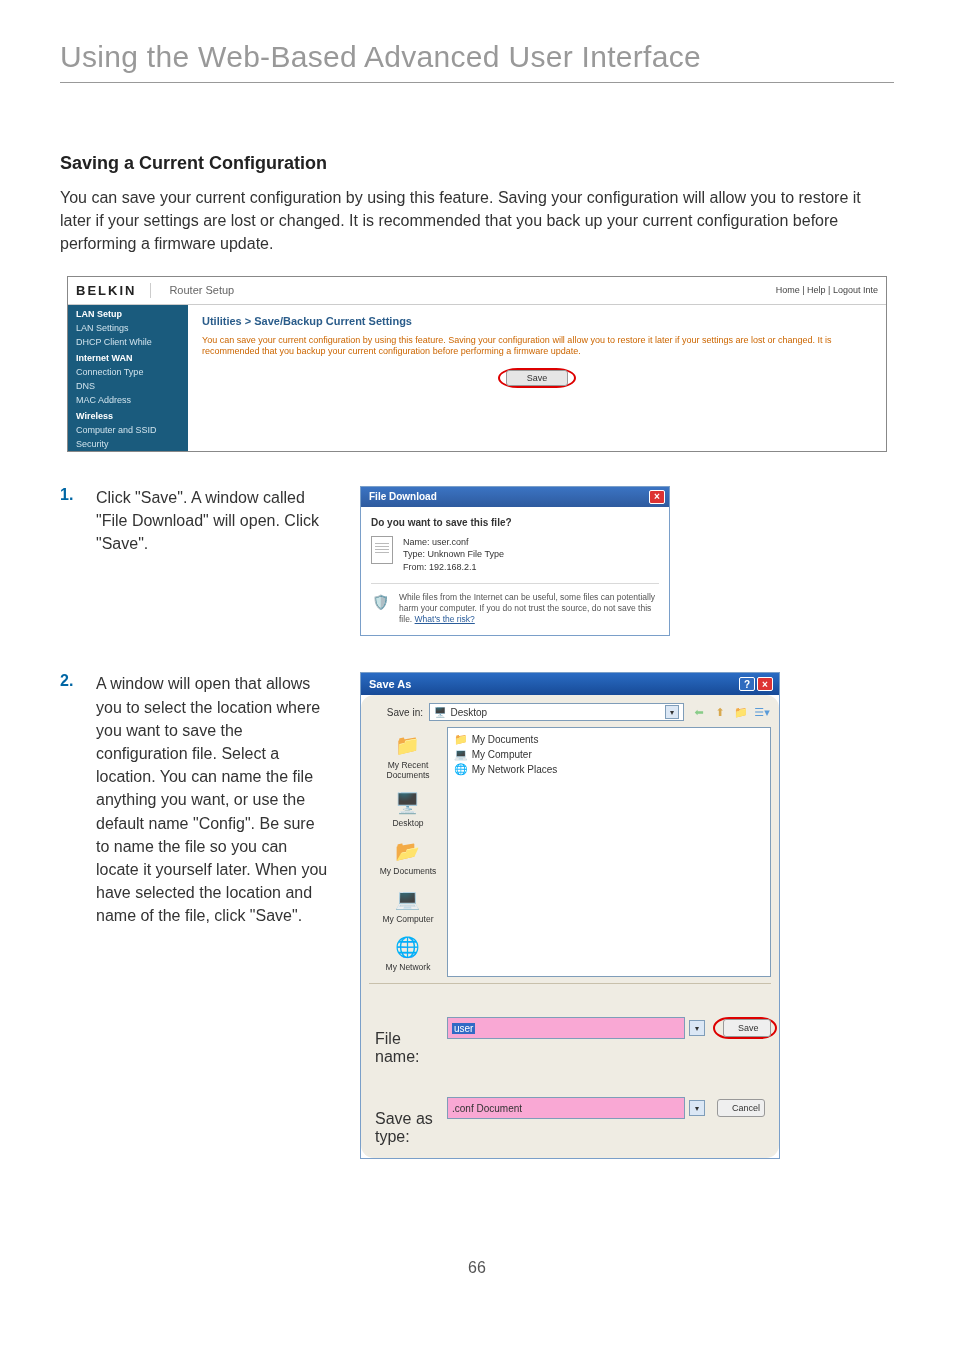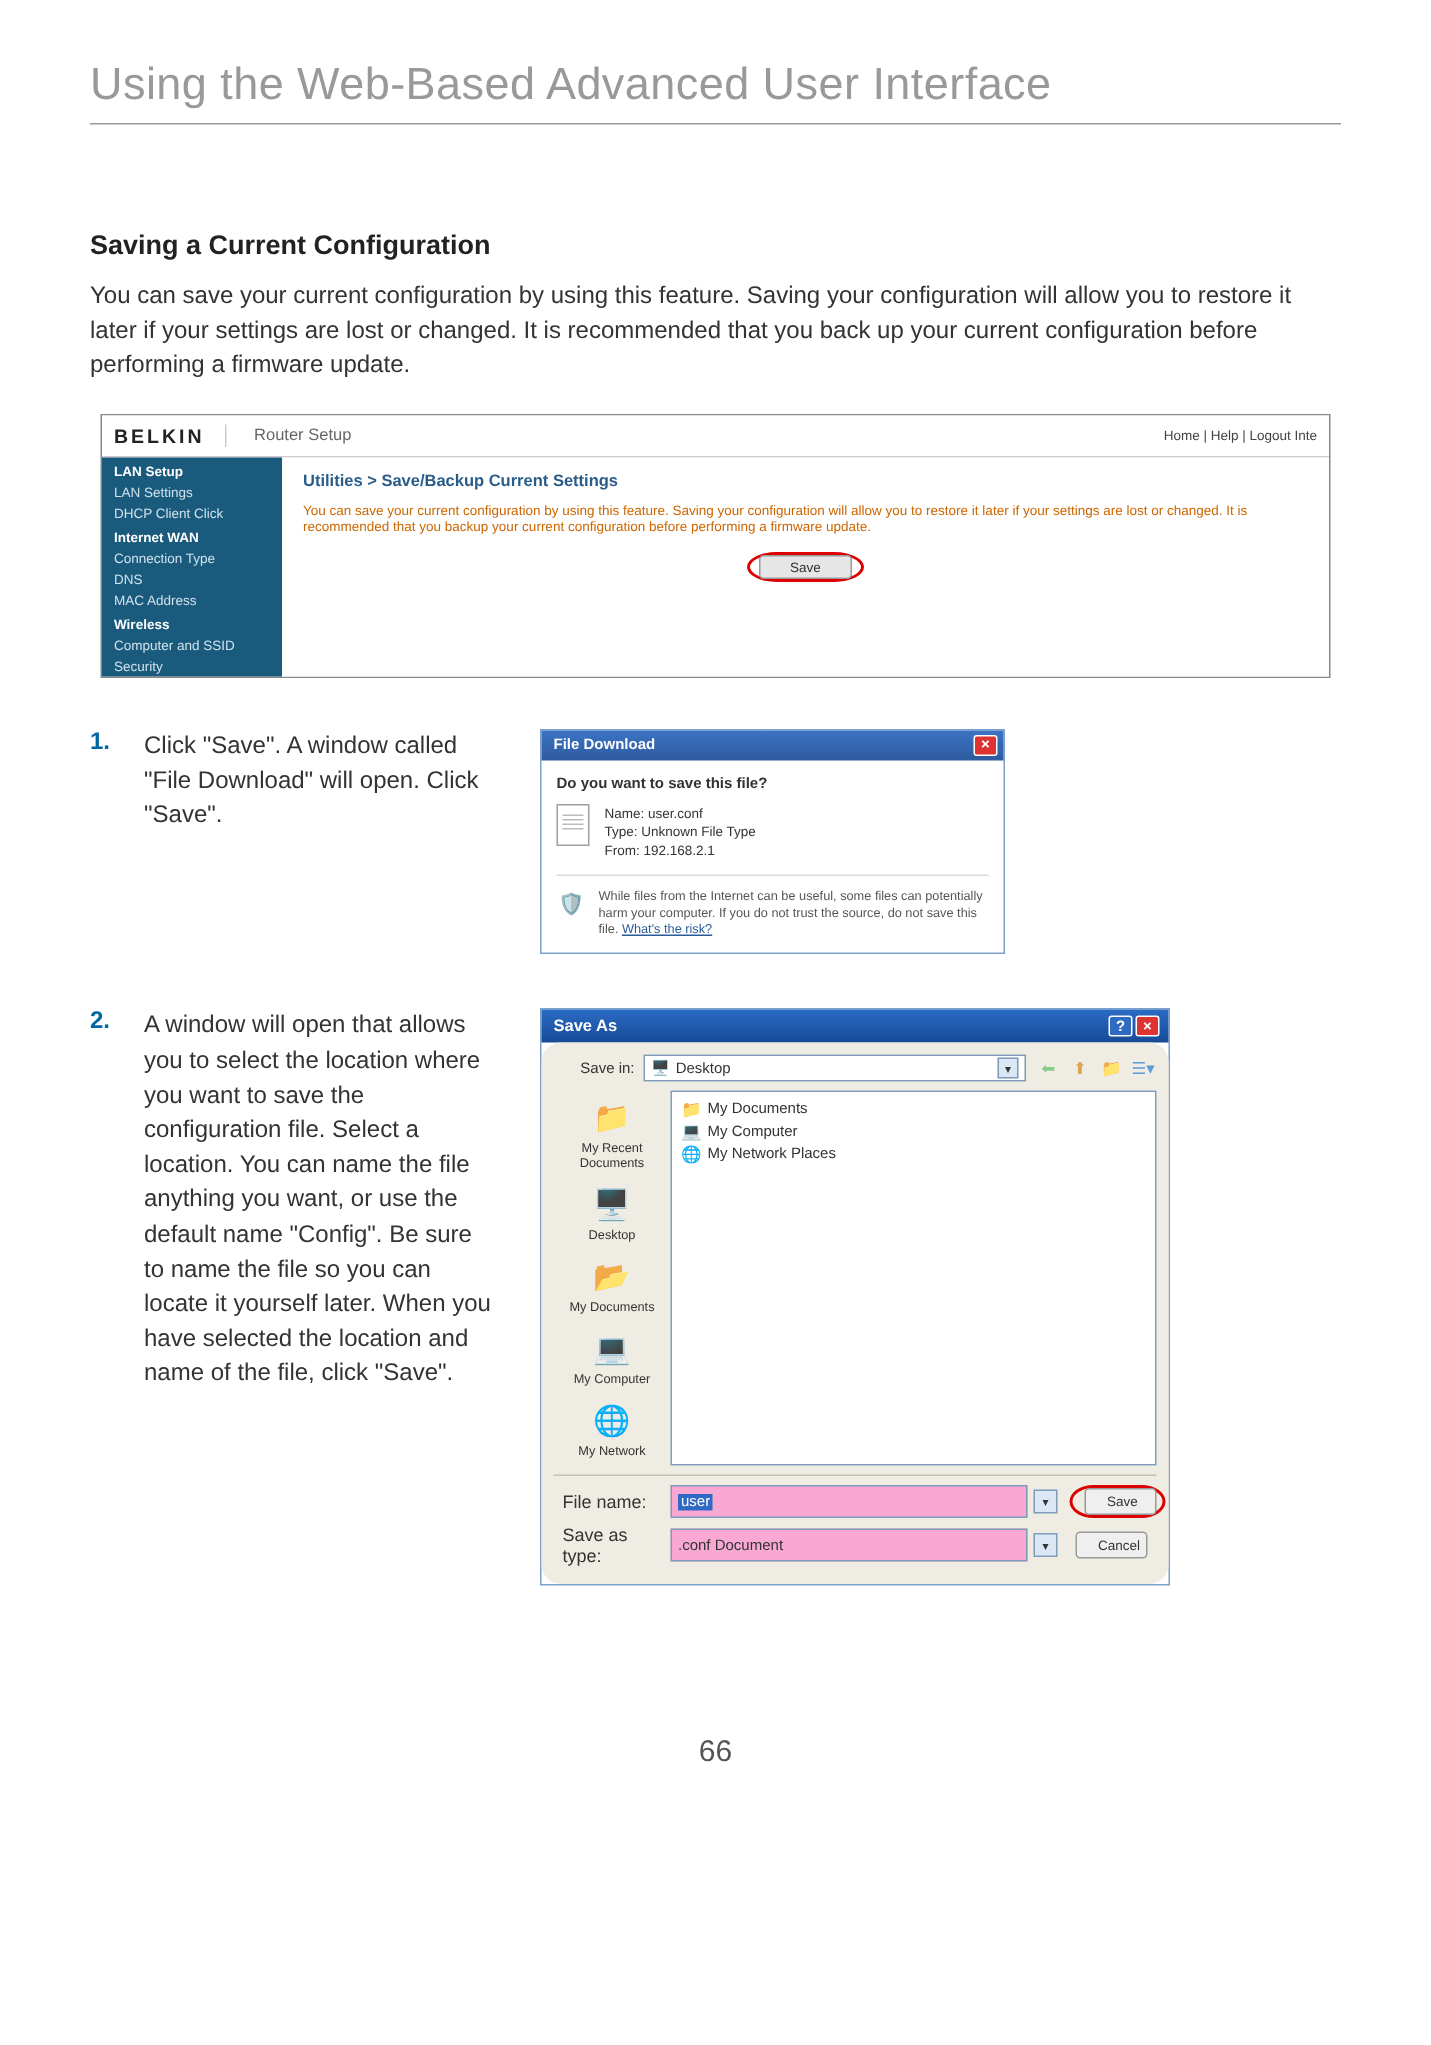--- a/index.html
+++ b/index.html
@@ -389,22 +389,23 @@
       border-top: 1px solid #c8c0ab;
       padding-top: 6px;
     }
     .dlg2-field-row {
       display: flex;
       align-items: center;
       margin-bottom: 4px;
     }
     .dlg2-field-label {
       width: 78px;
-      font-size: 12px;
+      font-size: 16px;
       padding-left: 6px;
+      margin-top: 40px;
     }
     .dlg2-input {
       flex: 1;
       height: 22px;
       border: 1px solid #7f9db9;
       background: #f9a8d4;
       display: flex;
       align-items: center;
       padding: 0 4px;
     }
@@ -430,21 +431,21 @@
     }
     .right-btn-oval {
       border: 2px solid #d00;
       border-radius: 50%/100%;
       padding: 0 4px;
       display: inline-block;
     }
 
     .page-number {
       text-align: center;
-      font-size: 20px;
+      font-size: 16px;
       color: #555;
       margin-top: 100px;
     }
   </style>
 </head>
 <body>
 
 <h1 class="page-title">Using the Web-Based Advanced User Interface</h1>
 <hr class="top-rule">
 
@@ -455,21 +456,21 @@
   <div class="router-outer">
     <div class="router-header">
       <span class="belkin-logo">BELKIN</span>
       <span class="router-title">Router Setup</span>
       <span class="router-links">Home | Help | Logout   Inte</span>
     </div>
     <div class="router-body">
       <div class="sidebar">
         <div class="sidebar-heading">LAN Setup</div>
         <div class="sidebar-item">LAN Settings</div>
-        <div class="sidebar-item">DHCP Client Click</div>
+        <div class="sidebar-item">DHCP Client While</div>
         <div class="sidebar-heading">Internet WAN</div>
         <div class="sidebar-item">Connection Type</div>
         <div class="sidebar-item">DNS</div>
         <div class="sidebar-item">MAC Address</div>
         <div class="sidebar-heading">Wireless</div>
         <div class="sidebar-item">Computer and SSID</div>
         <div class="sidebar-item">Security</div>
       </div>
       <div class="router-main">
         <div class="utilities-title">Utilities &gt; Save/Backup Current Settings</div>

